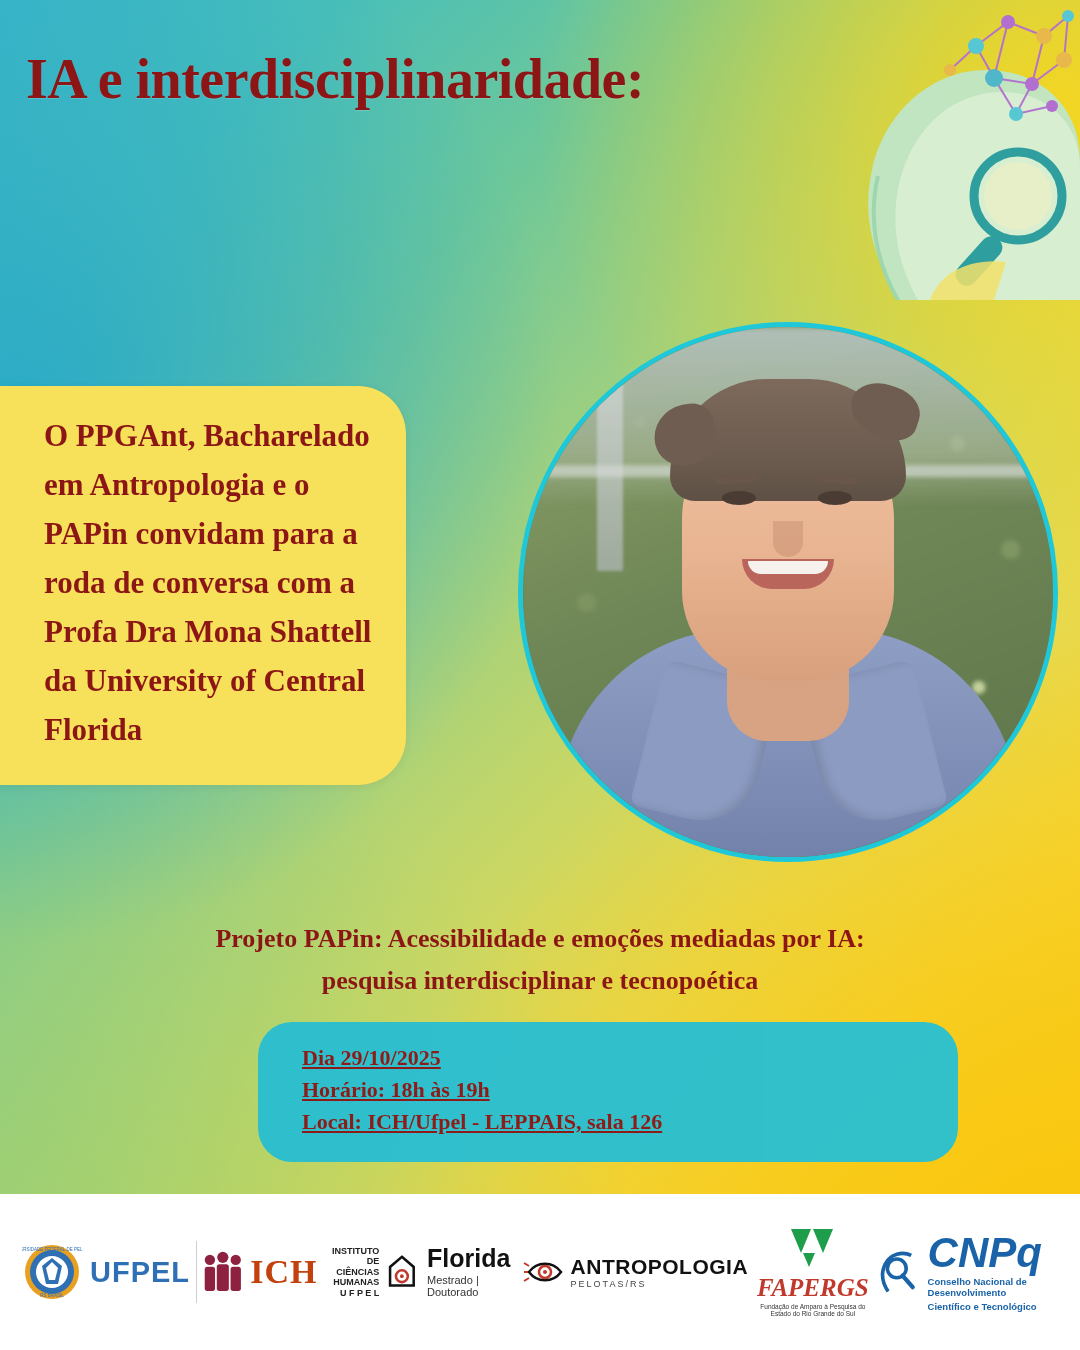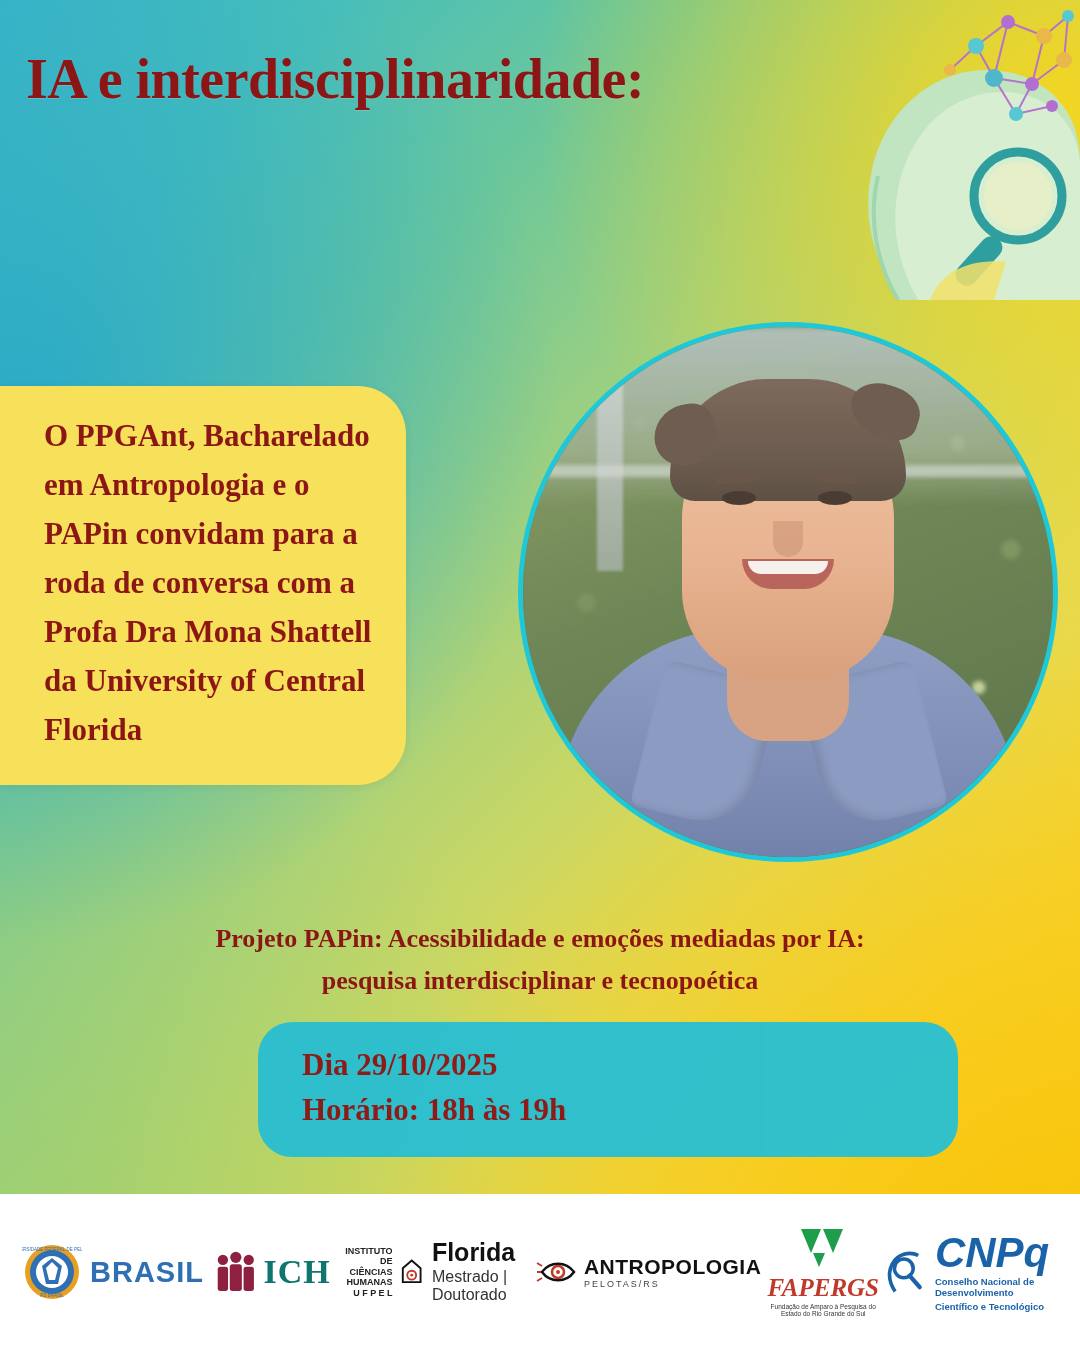--- a/index.html
+++ b/index.html
@@ -268,22 +268,23 @@
     top: 1022px;
     width: 700px;
     padding: 20px 36px 24px 44px;
     background: #2bbfd0;
     border-radius: 34px 34px 34px 34px;
     opacity: .97;
   }
   .details-line {
     color: #8c1616;
     font-weight: bold;
-    font-size: 31px;
+    font-size: 22px;
     line-height: 1.46;
+    text-decoration: underline;
   }
 
   
   .footer {
     position: absolute;
     left: 0; right: 0; bottom: 0;
     height: 156px;
     background: #ffffff;
     display: flex;
     align-items: center;
@@ -296,21 +297,21 @@
     width: 1px; height: 62px; background: #cfcfcf;
   }
   .ufpel-text {
     color: #2f6fb4;
     font-family: "Liberation Sans", sans-serif;
     font-weight: bold;
     font-size: 29px;
     letter-spacing: 1px;
   }
   .ich-text {
-    color: #0f766e;
+    color: #c2410c;
     font-family: "Liberation Serif", serif;
     font-weight: bold;
     font-size: 34px;
     letter-spacing: 1px;
   }
   .ich-sub {
     color: #222;
     font-family: "Liberation Sans", sans-serif;
     font-size: 9px;
     line-height: 1.15;
@@ -321,21 +322,21 @@
   .ppgant-text {
     color: #111;
     font-family: "Liberation Sans", sans-serif;
     font-weight: bold;
     font-size: 25px;
     line-height: 1;
   }
   .ppgant-sub {
     color: #333;
     font-family: "Liberation Sans", sans-serif;
-    font-size: 16px;
+    font-size: 11px;
     margin-top: 3px;
   }
   .antro-text {
     color: #111;
     font-family: "Liberation Sans", sans-serif;
     font-weight: bold;
     font-size: 21px;
     letter-spacing: .5px;
     line-height: 1;
   }
@@ -454,35 +455,36 @@
     </div>
 
     <div class="project-text">
       <div>Projeto PAPin: Acessibilidade e emoções mediadas por IA:</div>
       <div>pesquisa interdisciplinar e tecnopoética</div>
     </div>
 
     <div class="details-card">
       <div class="details-line">Dia 29/10/2025</div>
       <div class="details-line">Horário: 18h às 19h</div>
+      <div class="details-line">Local: ICH/Ufpel -  LEPPAIS, sala 126</div>
     </div>
 
     <div class="footer">
 
       <div class="logo">
         <svg width="60" height="60" viewBox="0 0 60 60">
           <circle cx="30" cy="30" r="27" fill="#e8a020"></circle>
           <circle cx="30" cy="30" r="22" fill="#2f6fb4"></circle>
           <circle cx="30" cy="30" r="16" fill="#ffffff"></circle>
           <path d="M30 16 L40 24 L36 42 L24 42 L20 24 Z" fill="#2f6fb4"></path>
           <path d="M30 20 L36 26 L33 38 L27 38 L24 26 Z" fill="#ffffff"></path>
           <text x="30" y="9" font-size="4.5" text-anchor="middle" fill="#2f6fb4" font-family="Liberation Sans, sans-serif">UNIVERSIDADE FEDERAL DE PELOTAS</text>
           <text x="30" y="55" font-size="4.5" text-anchor="middle" fill="#2f6fb4" font-family="Liberation Sans, sans-serif">RS BRASIL</text>
         </svg>
-        <div class="ufpel-text">BRASIL</div>
+        <div class="ufpel-text">UFPEL</div>
       </div>
 
       <div class="logo-sep"></div>
 
       <div class="logo">
         <svg width="46" height="52" viewBox="0 0 46 52">
           <g fill="#8e2040">
             <circle cx="8" cy="12" r="6"></circle>
               <rect x="2" y="20" width="12" height="28" rx="3"></rect>
             <circle cx="23" cy="9" r="6.5"></circle>

